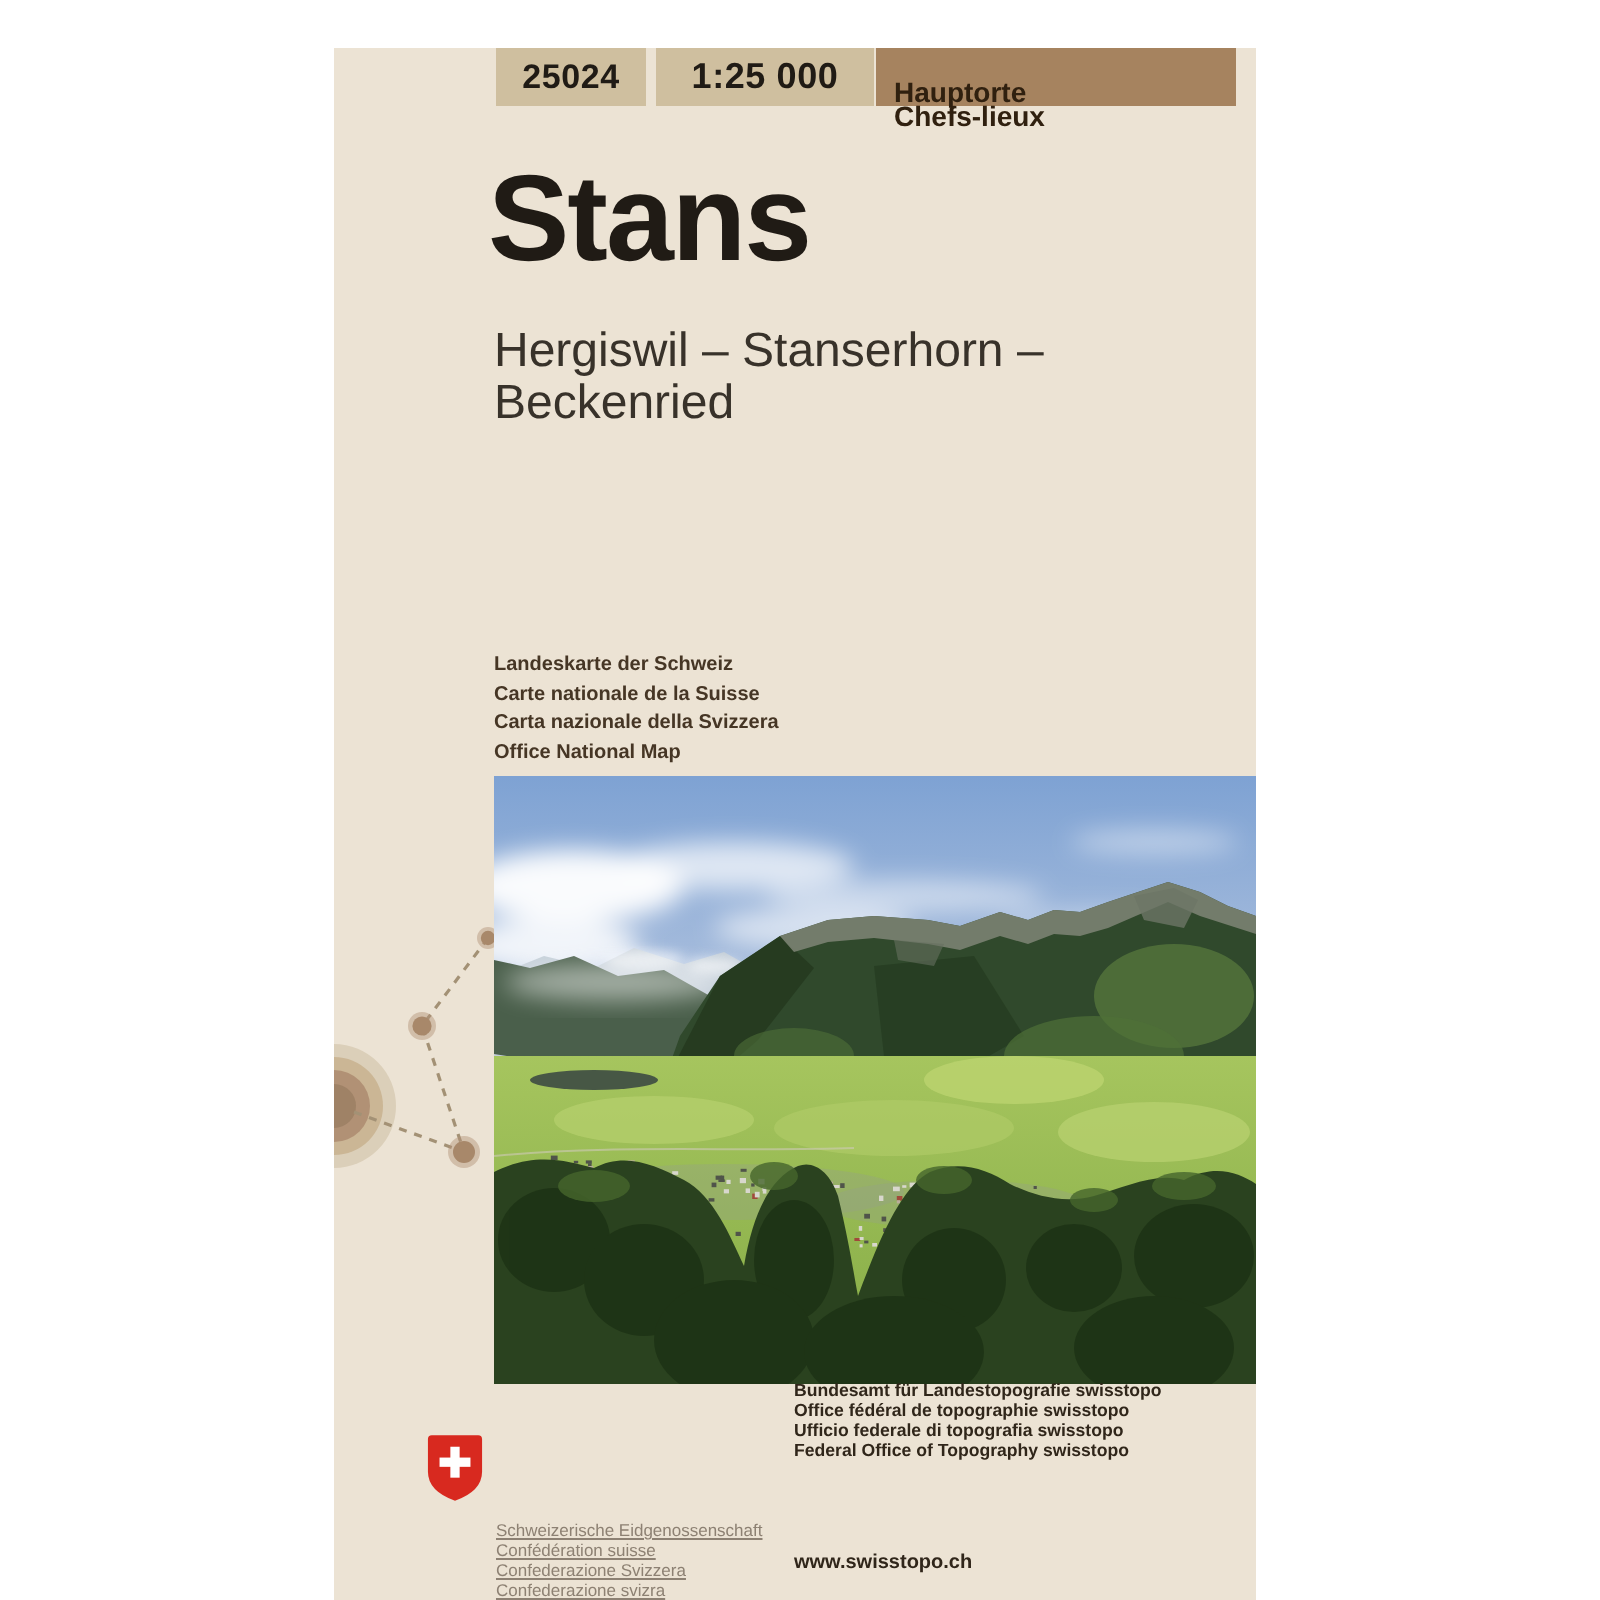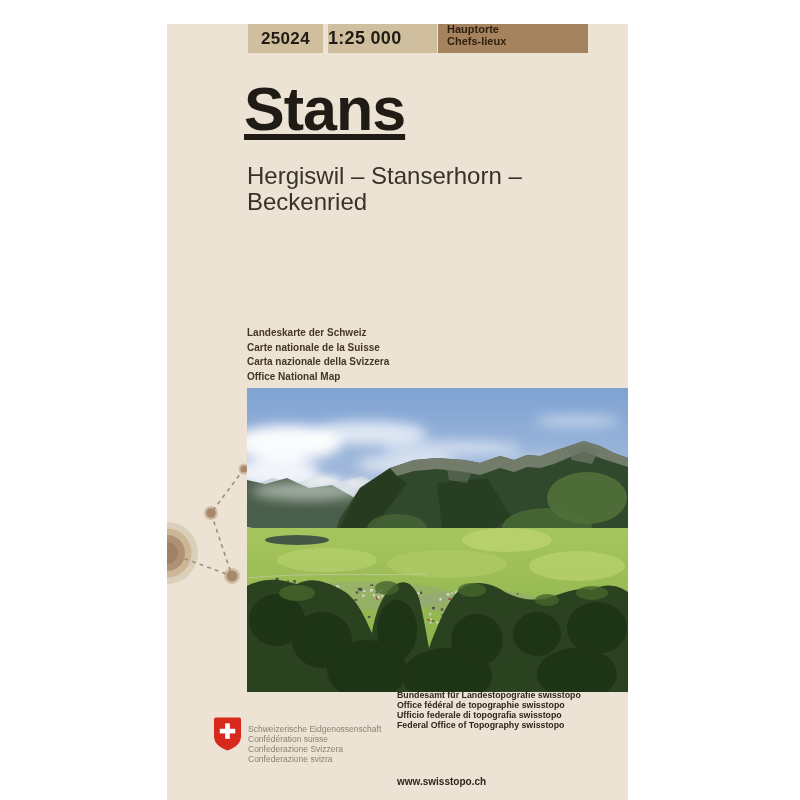--- a/index.html
+++ b/index.html
@@ -11,42 +11,42 @@
   .page{
     position:absolute;left:167px;top:0;width:461px;height:800px;
     background:var(--page_bg,#ece3d4);overflow:hidden;margin-top:24px;
   }
   
   .hbox{position:absolute;top:0;height:29px;box-sizing:border-box;}
   .hbox.num{left:81px;width:75px;background:var(--box_tan,#cfbf9f);
     display:flex;align-items:center;justify-content:center;
     font-weight:bold;font-size:17px;color:var(--text_dark,#201b15);letter-spacing:.3px;}
   .hbox.scale{left:161px;width:109px;background:var(--box_tan,#cfbf9f);
-    display:flex;align-items:center;
+    display:flex;align-items:center;justify-content:center;
     font-weight:bold;font-size:18px;color:var(--text_dark,#201b15);letter-spacing:.3px;}
-  .hbox.cat{left:271px;width:150px;background:var(--box_brown,#a6835f);
-    padding:0 0 0 9px;font-weight:bold;font-size:11px;line-height:11.5px;
+  .hbox.cat{left:271px;width:180px;background:var(--box_brown,#a6835f);
+    padding:17px 0 0 9px;font-weight:bold;font-size:14px;line-height:11.5px;
     color:#30200f;}
   
   .title{position:absolute;left:77px;top:55px;font-size:61px;line-height:61px;
-    font-weight:bold;color:var(--text_dark,#201b15);letter-spacing:-1px;text-decoration:underline;}
+    font-weight:bold;color:var(--text_dark,#201b15);letter-spacing:-1px;}
   .subtitle{position:absolute;left:80px;top:139px;font-size:24px;line-height:26px;
     color:#38322a;}
   
   .langs{position:absolute;left:80px;top:302px;font-size:10px;line-height:14.5px;
     font-weight:bold;color:var(--text_brown,#463625);}
   
   .photo{position:absolute;left:80px;top:364px;width:381px;height:304px;overflow:hidden;}
   .photo svg{display:block;}
   
   .deco{position:absolute;left:0;top:0;width:461px;height:800px;pointer-events:none;}
   
   .shield{position:absolute;left:46px;top:692px;width:29px;height:36px;}
-  .conf{position:absolute;left:81px;top:700px;font-size:8.5px;line-height:10px;
-    color:var(--footer_gray,#8d8173);}
+  .conf{position:absolute;left:81px;top:736px;font-size:8.5px;line-height:10px;
+    color:var(--footer_gray,#8d8173);text-decoration:underline;}
   .office{position:absolute;left:230px;top:666px;font-size:8.8px;line-height:10px;
     font-weight:bold;color:var(--footer_dark,#30261a);}
   .website{position:absolute;left:230px;top:752px;font-size:10px;font-weight:bold;
     color:var(--footer_dark,#30261a);text-align:center;}
   .line{display:block;}
 </style>
 </head>
 <body>
 
 <div class="page">

